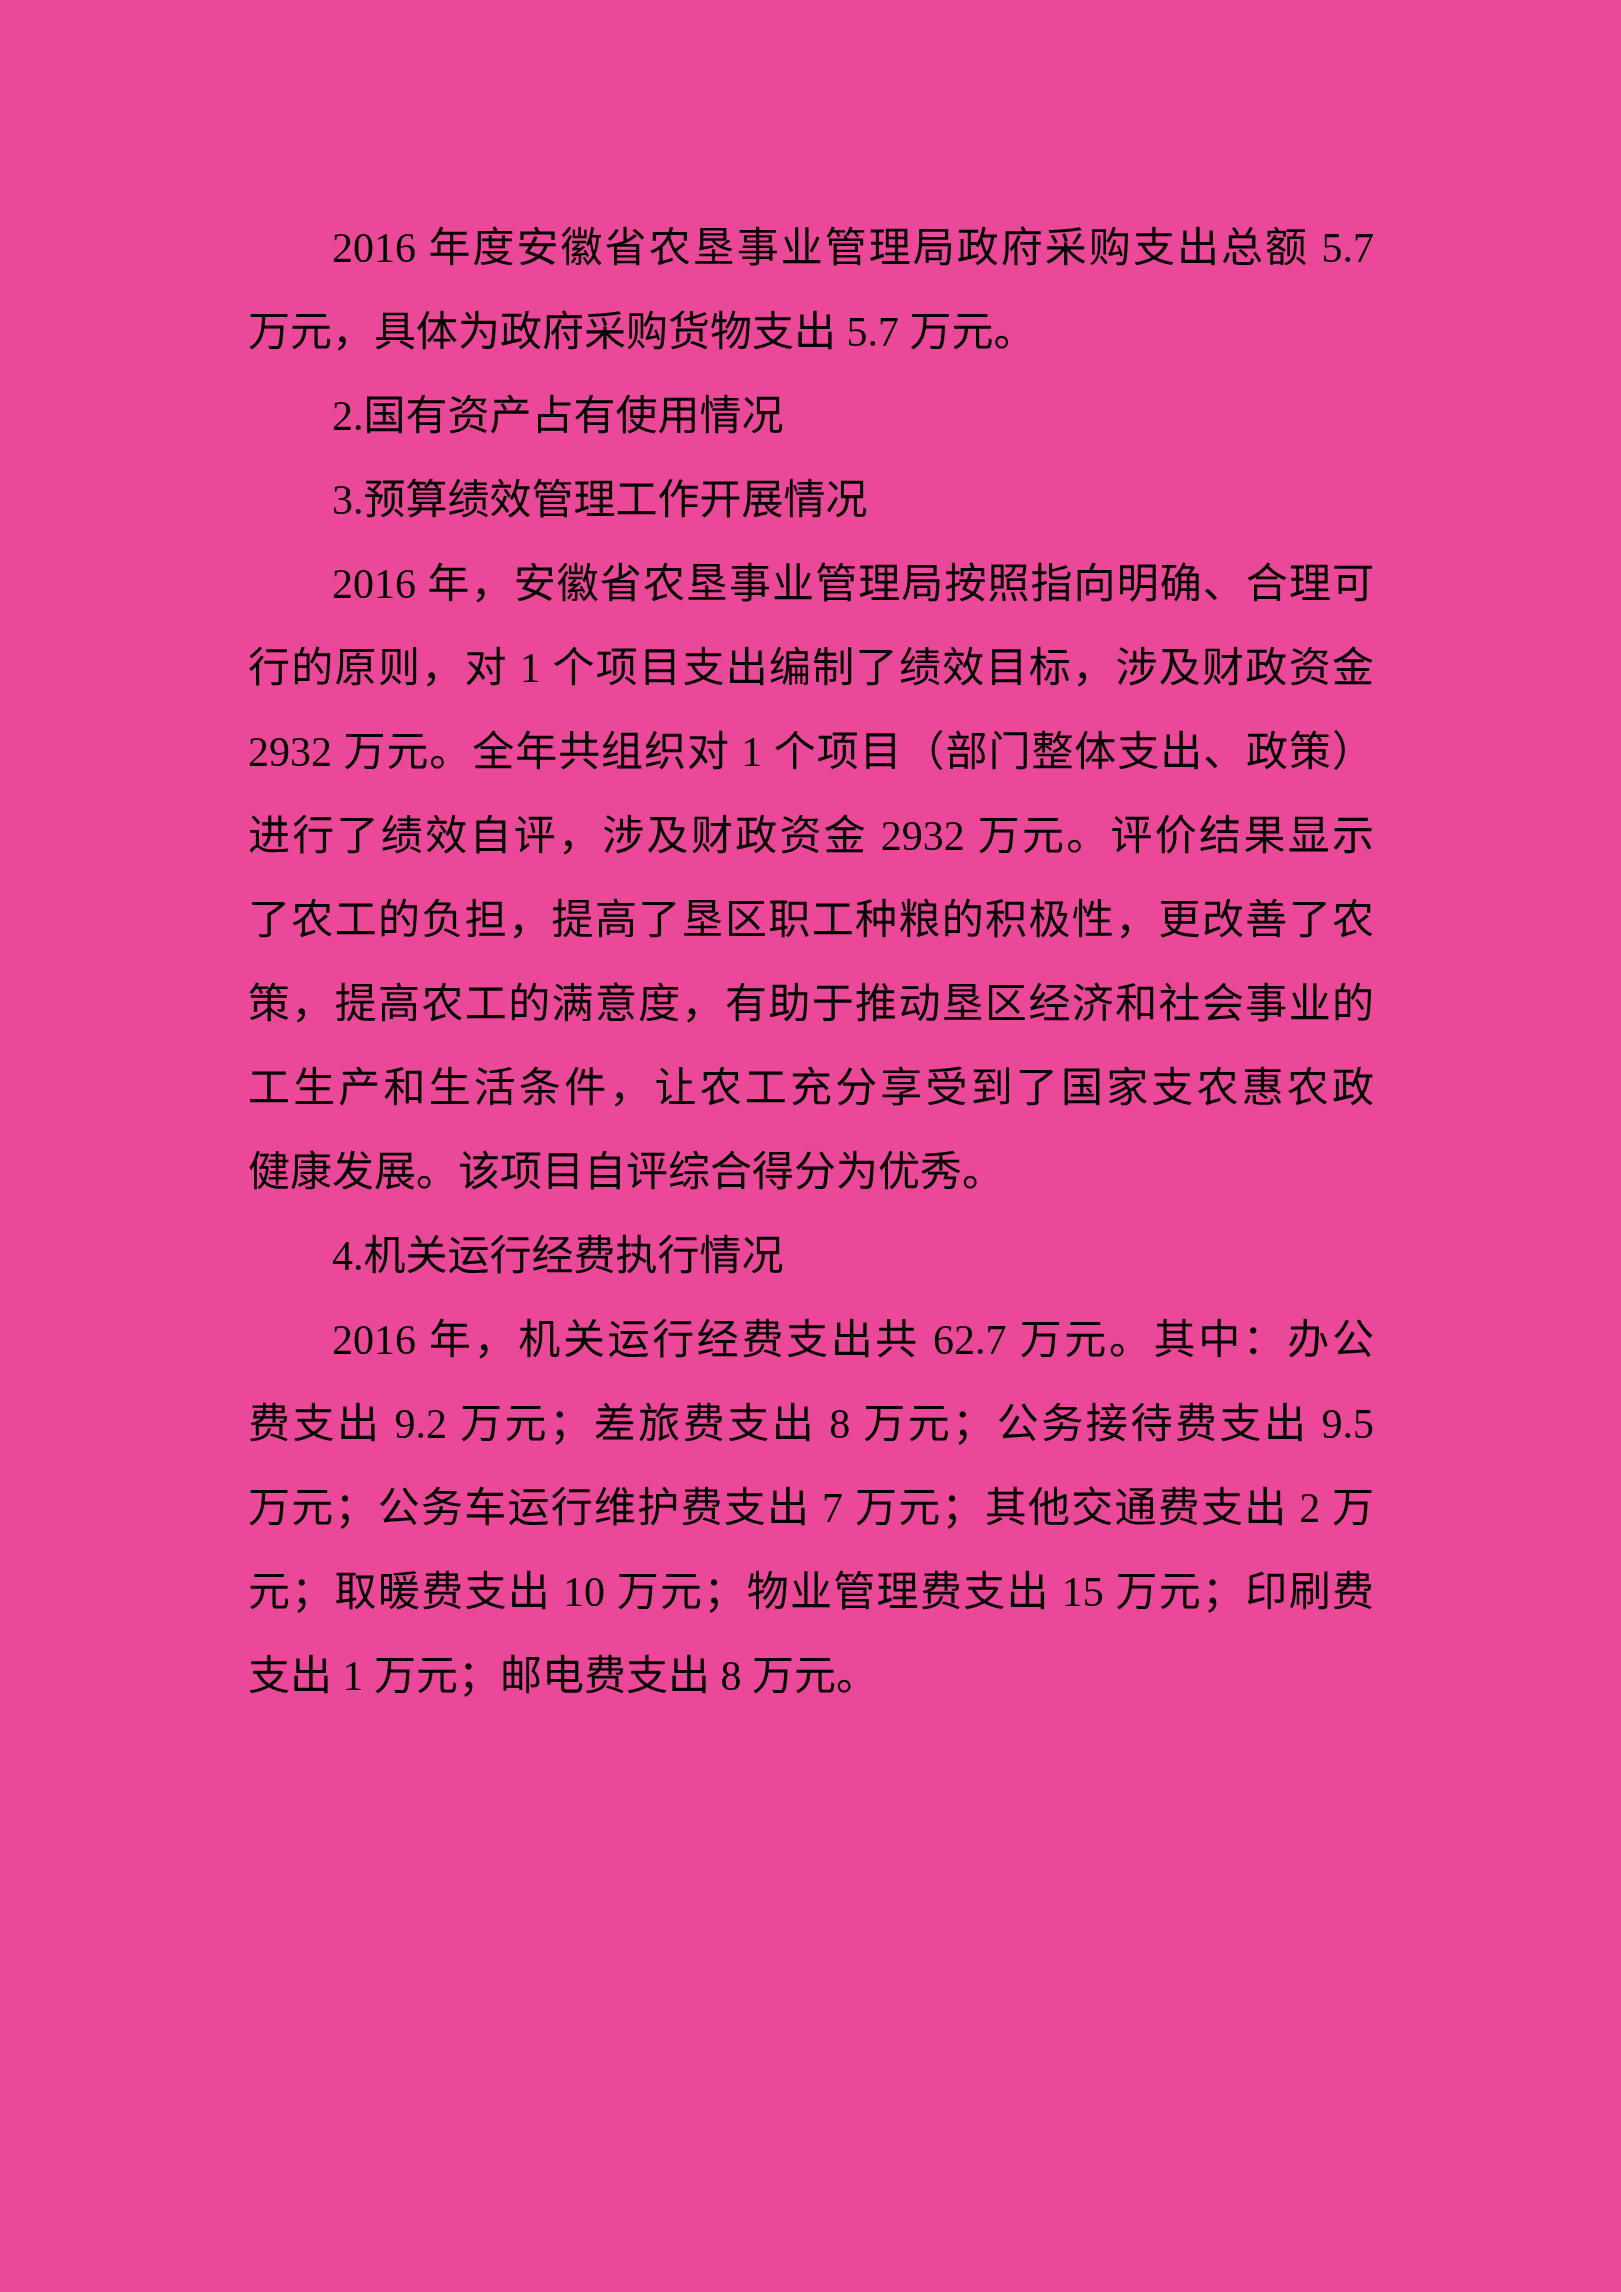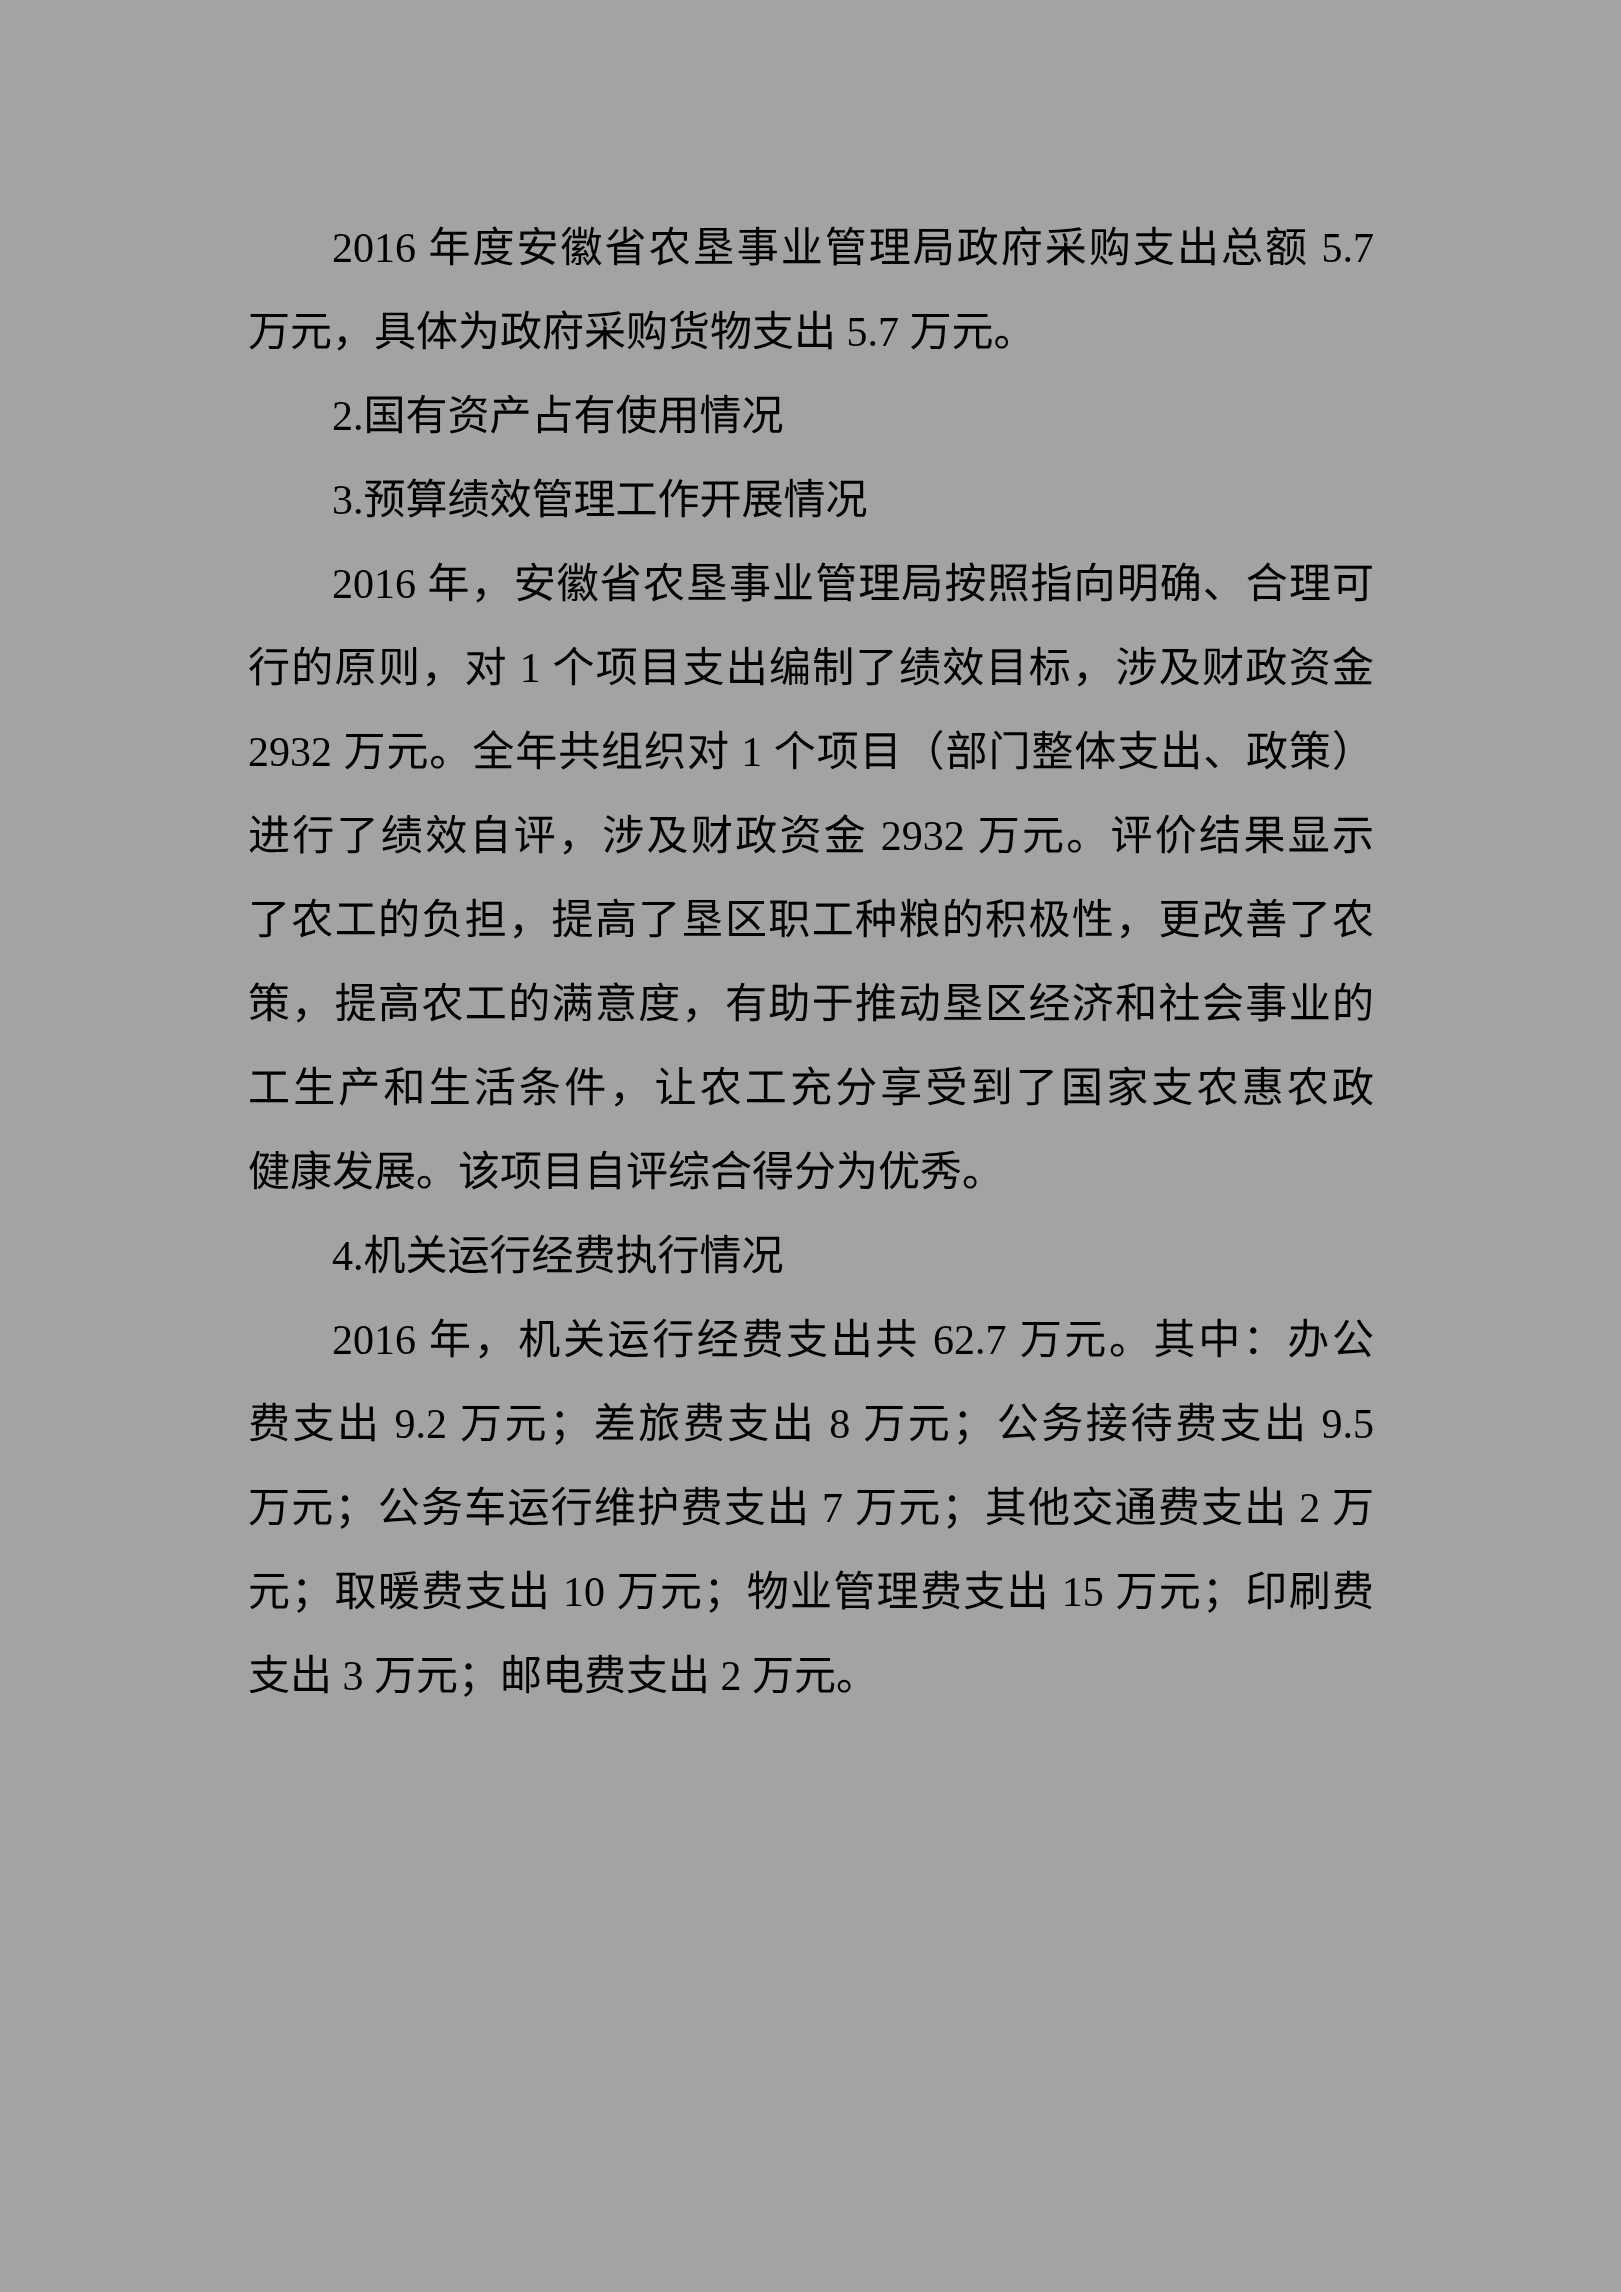--- a/index.html
+++ b/index.html
@@ -4,21 +4,21 @@
 <style>
   html, body {
     margin: 0;
     padding: 0;
     background: #ffffff;
   }
   .page {
     position: relative;
     width: 1621px;
     height: 2293px;
-    background: #a3a3a3;
+    background: #ec4899;
     overflow: hidden;
   }
   .text-block {
     position: absolute;
     left: 248px;
     top: 206px;
     width: 1126px;
     font-family: "Liberation Serif", "DejaVu Serif", serif;
     font-size: 42px;
     font-weight: normal;
@@ -55,16 +55,16 @@
     <div class="line">进行了绩效自评，涉及财政资金 2932 万元。评价结果显示</div>
     <div class="line">了农工的负担，提高了垦区职工种粮的积极性，更改善了农</div>
     <div class="line">策，提高农工的满意度，有助于推动垦区经济和社会事业的</div>
     <div class="line">工生产和生活条件，让农工充分享受到了国家支农惠农政</div>
     <div class="line end">健康发展。该项目自评综合得分为优秀。</div>
     <div class="line first end">4.机关运行经费执行情况</div>
     <div class="line first">2016 年，机关运行经费支出共 62.7 万元。其中：办公</div>
     <div class="line">费支出 9.2 万元；差旅费支出 8 万元；公务接待费支出 9.5</div>
     <div class="line">万元；公务车运行维护费支出 7 万元；其他交通费支出 2 万</div>
     <div class="line">元；取暖费支出 10 万元；物业管理费支出 15 万元；印刷费</div>
-    <div class="line end">支出 3 万元；邮电费支出 2 万元。</div>
+    <div class="line end">支出 1 万元；邮电费支出 8 万元。</div>
   </div>
 </div>
 
 
 </body></html>

